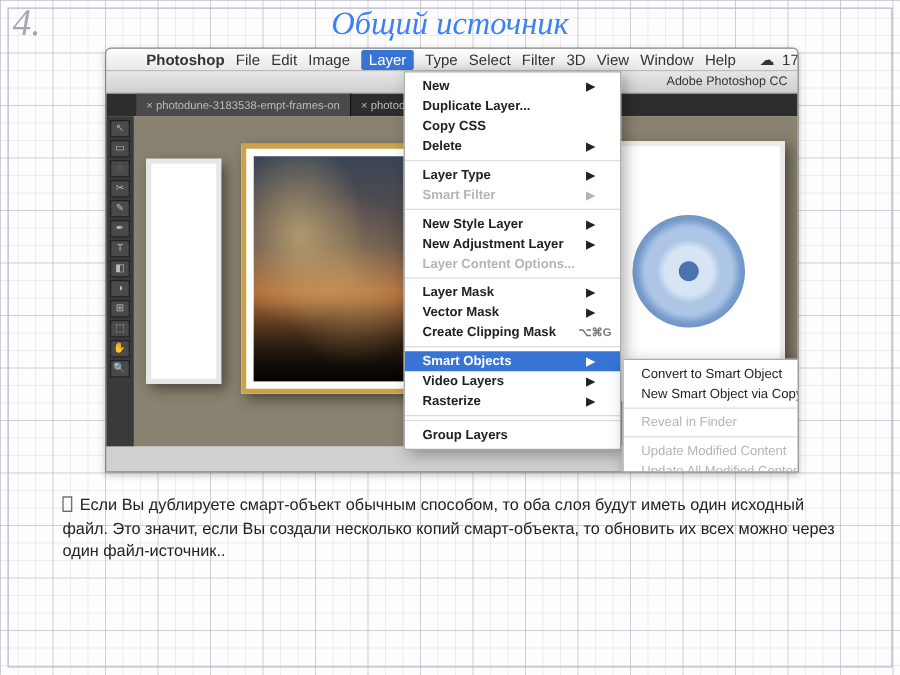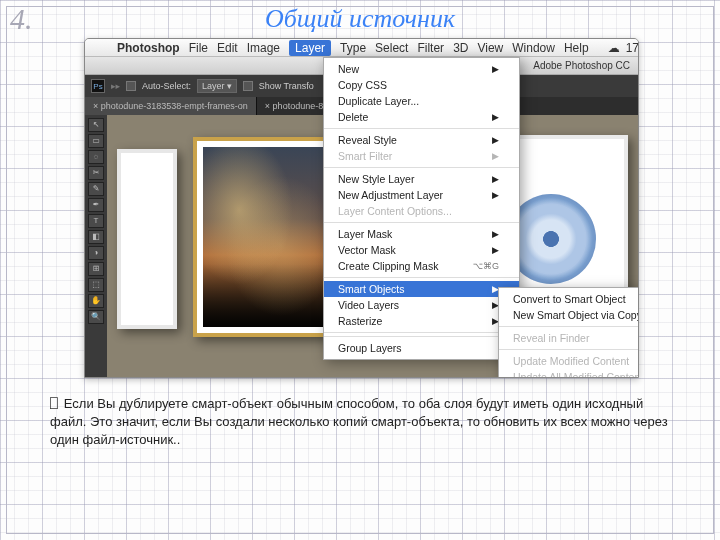--- a/index.html
+++ b/index.html
@@ -27,21 +27,21 @@
   .mac-menubar .hl{background:#3874d6;color:#fff;padding:1px 6px;border-radius:2px;}
   .mac-menubar .right{margin-left:auto;display:flex;gap:6px;align-items:center;}
   
   .ps-label{height:18px;background:linear-gradient(#e6e6e6,#cfcfcf);border-bottom:1px solid #aaa;display:flex;align-items:center;justify-content:flex-end;padding-right:8px;font-size:10px;color:#333;}
   
   .ps-toolbar{height:22px;background:#3a3a3a;display:flex;align-items:center;gap:6px;padding:0 6px;font-size:9px;color:#ccc;}
   .ps-toolbar .pslogo{width:14px;height:14px;background:#111;border:1px solid #666;font-size:8px;color:#7ad;display:flex;align-items:center;justify-content:center;}
   .ps-toolbar .chk{width:10px;height:10px;border:1px solid #777;background:#555;}
   .ps-toolbar .sel{background:#555;border:1px solid #666;padding:1px 4px;}
   
-  .ps-tabs{height:18px;background:#2d2d2d;display:flex;align-items:center;font-size:9px;color:#bbb;}
+  .ps-tabs{height:18px;background:#2d2d2d;display:flex;align-items:center;font-size:9px;color:#bbb;padding-left:24px;}
   .ps-tabs .tab{padding:0 8px;height:100%;display:flex;align-items:center;border-right:1px solid #111;}
   .ps-tabs .tab.active{background:#4a4a4a;}
   
   .canvas{position:relative;height:264px;background:#8a8270;}
   .toolpal{position:absolute;left:0;top:0;width:22px;height:100%;background:#3a3a3a;display:flex;flex-direction:column;align-items:center;padding-top:3px;gap:2px;}
   .toolpal .t{width:16px;height:14px;background:#4a4a4a;border:1px solid #222;font-size:8px;color:#bbb;text-align:center;line-height:12px;}
   .frame{position:absolute;background:#fff;box-shadow:4px 4px 10px rgba(0,0,0,.45);border:4px solid #c9a24a;}
   .f1{left:32px;top:34px;width:60px;height:180px;border-color:#e7e7e7;}
   .f2{left:108px;top:22px;width:140px;height:200px;}
   .f2 .pic{position:absolute;inset:6px;background:linear-gradient(180deg,#3a4556 0%,#61504a 40%,#b06d3a 60%,#1a1510 100%);}
@@ -56,21 +56,21 @@
     box-shadow:inset 0 0 10px rgba(60,90,150,.4);}
   
   
   .menu{position:absolute;background:#fff;border:1px solid #aaa;box-shadow:3px 3px 12px rgba(0,0,0,.35);font-size:10.5px;color:#222;padding:3px 0;}
   .menu .mi{padding:2px 20px 2px 14px;white-space:nowrap;display:flex;align-items:center;justify-content:space-between;gap:18px;}
   .menu .mi.dis{color:#b5b5b5;text-align:center;}
   .menu .mi.hl{background:#3874d6;color:#fff;}
   .menu hr{border:none;border-top:1px solid #ddd;margin:3px 0;}
   .menu .arr{font-size:9px;}
   .menu .sc{font-size:9px;color:#777;}
-  .m1{top:18px;left:238px;width:197px;}
+  .m1{top:18px;left:238px;width:174px;font-weight:bold;}
   .m2{top:222px;left:413px;width:195px;margin-top:26px;}
   
   .bodytext{position:absolute;top:395px;left:50px;right:42px;font-size:13px;color:#222;line-height:1.4;}
   .bullet{color:#333;font-family:monospace;margin-right:6px;}
 </style>
 </head>
 <body>
 
 <div class="grid-bg"></div>
 <div class="border-frame"></div>
@@ -86,29 +86,20 @@
     <span class="right">
       <span>☁</span>
       <span>17</span>
     </span>
   </div>
 
   <div class="ps-label">
     <span>Adobe Photoshop CC</span>
   </div>
 
-  <div class="ps-toolbar">
-    <span class="pslogo">Ps</span>
-    <span style="color:#777">▸▸</span>
-    <span class="chk"></span>
-    <span>Auto-Select:</span>
-    <span class="sel"><span>Layer</span> ▾</span>
-    <span class="chk"></span>
-    <span>Show Transfo</span>
-  </div>
 
   <div class="ps-tabs" id="tabs">
       <div class="tab active">× photodune-3183538-empt-frames-on</div>
       <div class="tab">× photodune-879839-flower-m.jpg @ 33.</div>
     </div>
 
   <div class="canvas">
     <div class="toolpal" id="toolpal">
         <div class="t">↖</div>
         <div class="t">▭</div>
@@ -134,32 +125,32 @@
         </div>
       </div>
   </div>
 
   <div class="menu m1" id="m1">
       <div class="mi">
         <span>New</span>
         <span class="arr">▶</span>
       </div>
       <div class="mi">
+        <span>Duplicate Layer...</span>
+      </div>
+      <div class="mi">
         <span>Copy CSS</span>
       </div>
       <div class="mi">
-        <span>Duplicate Layer...</span>
-      </div>
-      <div class="mi">
         <span>Delete</span>
         <span class="arr">▶</span>
       </div>
       <hr>
       <div class="mi">
-        <span>Reveal Style</span>
+        <span>Layer Type</span>
         <span class="arr">▶</span>
       </div>
       <div class="mi dis">
         <span>Smart Filter</span>
         <span class="arr">▶</span>
       </div>
       <hr>
       <div class="mi">
         <span>New Style Layer</span>
         <span class="arr">▶</span>

